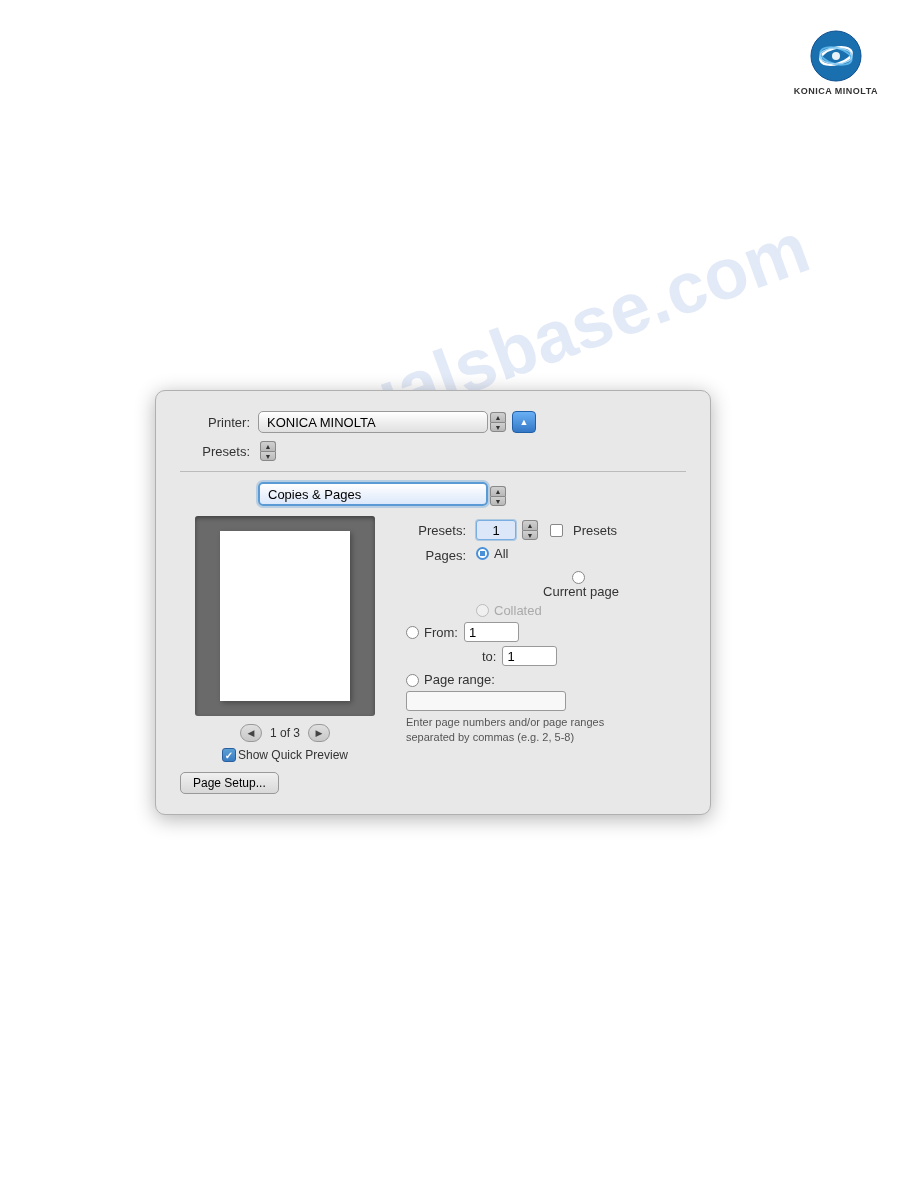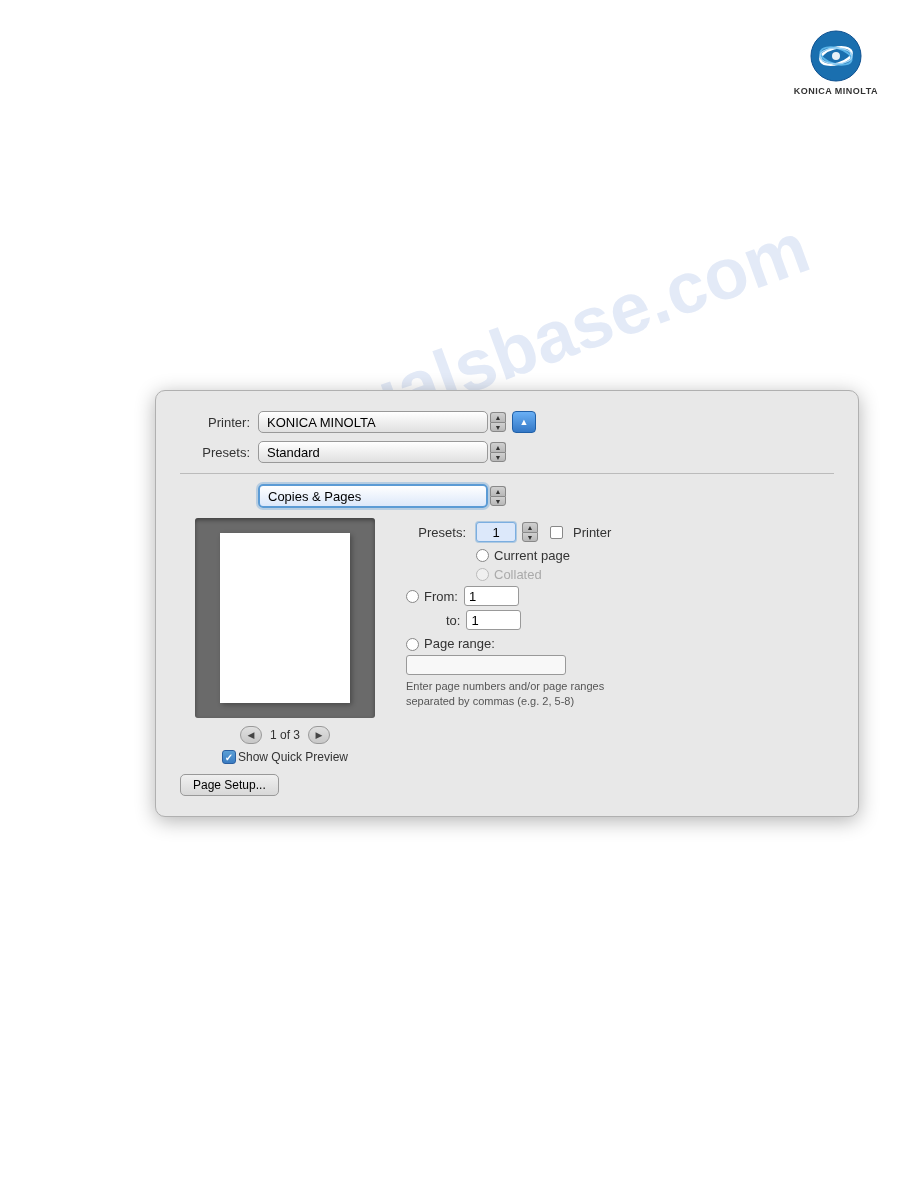--- a/index.html
+++ b/index.html
@@ -33,21 +33,21 @@
       letter-spacing: 0.5px;
       margin-top: 4px;
       text-align: center;
     }
 
     
     .dialog-container {
       position: absolute;
       top: 390px;
       left: 155px;
-      width: 704px;
+      width: 556px;
       background: #e8e8e8;
       border-radius: 10px;
       border: 1px solid #b0b0b0;
       box-shadow: 0 4px 20px rgba(0,0,0,0.3);
       padding: 20px 24px 20px 24px;
     }
 
     
     .watermark {
       position: absolute;
@@ -148,21 +148,21 @@
     }
 
     
     .copies-pages-row {
       display: flex;
       align-items: center;
       margin-bottom: 10px;
     }
     .copies-pages-select-wrap {
       display: flex;
-      align-items: center;
+      align-items: flex-end;
       margin-left: 78px;
     }
     .copies-pages-select {
       appearance: none;
       -webkit-appearance: none;
       background: linear-gradient(to bottom, #ffffff, #dce8fa);
       border: 2px solid #5b9bd5;
       border-radius: 5px;
       padding: 2px 24px 2px 8px;
       font-size: 13px;
@@ -376,21 +376,21 @@
     }
     .to-row {
       display: flex;
       align-items: center;
       margin-bottom: 4px;
     }
     .to-label {
       font-size: 13px;
       color: #333;
       margin-right: 6px;
-      margin-left: 40px;
+      margin-left: 76px;
     }
     .to-input {
       width: 55px;
       height: 20px;
       border: 1px solid #999;
       border-radius: 3px;
       padding: 0 4px;
       font-size: 13px;
       background: #fff;
     }
@@ -448,23 +448,20 @@
         <button>▲</button>
         <button>▼</button>
       </div>
       <div class="pdf-btn" title="PDF"></div>
     </div>
   </div>
 
   <div class="form-row">
     <span class="form-label">Presets:</span>
     <div class="form-select-wrap">
-      <select class="mac-select">
-        <option>Standard</option>
-      </select>
       <div class="stepper-btn">
         <button>▲</button>
         <button>▼</button>
       </div>
     </div>
   </div>
 
   <hr class="divider">
 
   <div class="copies-pages-row">
@@ -501,27 +498,34 @@
 
       <div class="option-row">
         <span class="option-label">Presets:</span>
         <div class="copies-input-wrap">
           <input type="text" class="copies-input" value="1" style="">
           <div class="stepper-btn">
             <button>▲</button>
             <button>▼</button>
           </div>
           <input type="checkbox" class="collated-check" style="margin-left: 8px;">
-          <span class="collated-label">Printer</span>
+          <span class="collated-label">Presets</span>
         </div>
       </div>
 
       <div class="pages-section">
-
-        <div class="radio-indent" style="display:flex; align-items:center; margin-bottom:4px;">
+        <div class="option-row">
+          <span class="option-label">Pages:</span>
+          <div class="radio-row">
+            <input type="radio" class="mac-radio selected" name="pages" style="">
+            <span class="radio-label">All</span>
+          </div>
+        </div>
+
+        <div class="radio-indent" style="display:flex; align-items:center; margin-bottom:4px;flex-direction:column;">
           <input type="radio" class="mac-radio" name="pages" style="">
           <span class="radio-label">Current page</span>
         </div>
 
         <div class="radio-indent" style="display:flex; align-items:center; margin-bottom:4px;">
           <input type="radio" class="mac-radio disabled" name="pages" disabled="" style="">
           <span class="radio-label disabled">Collated</span>
         </div>
 
         <div class="from-row">

